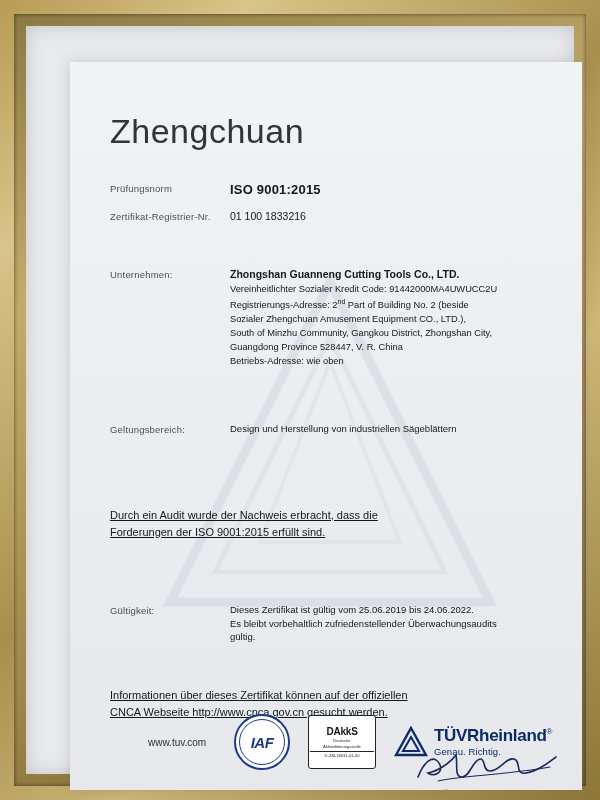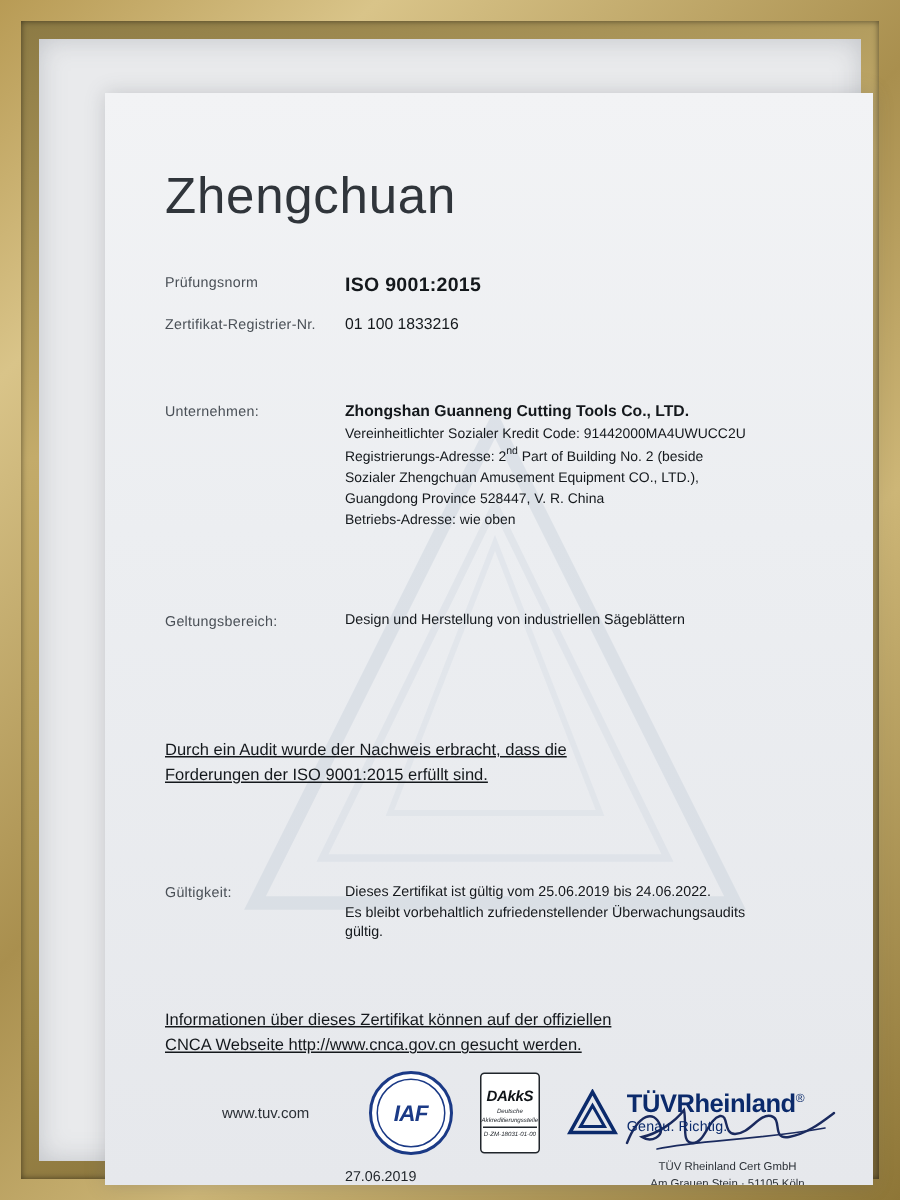--- a/index.html
+++ b/index.html
@@ -189,28 +189,27 @@
     letter-spacing: -0.5px;
   }
   .iaf-badge::before {
     content: "";
     position: absolute;
     left: 3px; top: 3px; right: 3px; bottom: 3px;
     border: 1px solid #1b3a86;
     border-radius: 50%;
   }
   .dakks {
-    width: 40px; height: 54px;
+    width: 68px; height: 54px;
     display: flex; flex-direction: column; align-items: center; justify-content: center;
     border: 1px solid #20252b;
     border-radius: 3px;
     background: #fff;
     padding: 2px 1px;
     box-sizing: border-box;
-    font-style: italic;
   }
   .dakks-top {
     font-size: 10px;
     font-weight: bold;
     color: #101418;
     letter-spacing: -0.2px;
   }
   .dakks-sub {
     font-size: 4.1px;
     line-height: 1.3;
@@ -282,20 +281,21 @@
 
         <div class="gap-md"></div>
 
         <div class="row">
           <div class="label">Unternehmen:</div>
           <div class="value">
             <div class="company-name">Zhongshan Guanneng Cutting Tools Co., LTD.</div>
             <div class="company-line">Vereinheitlichter Sozialer Kredit Code: 91442000MA4UWUCC2U</div>
             <div class="company-line"><span>Registrierungs-Adresse: 2<span class="sup">nd</span> Part of Building No. 2 (beside</span></div>
             <div class="company-line">Sozialer Zhengchuan Amusement Equipment CO., LTD.),</div>
+            <div class="company-line">South of Minzhu Community, Gangkou District, Zhongshan City,</div>
             <div class="company-line">Guangdong Province 528447, V. R. China</div>
             <div class="company-line">Betriebs-Adresse: wie oben</div>
           </div>
         </div>
 
         <div class="gap-lg"></div>
 
         <div class="row">
           <div class="label">Geltungsbereich:</div>
           <div class="value">Design und Herstellung von industriellen Sägeblättern</div>

